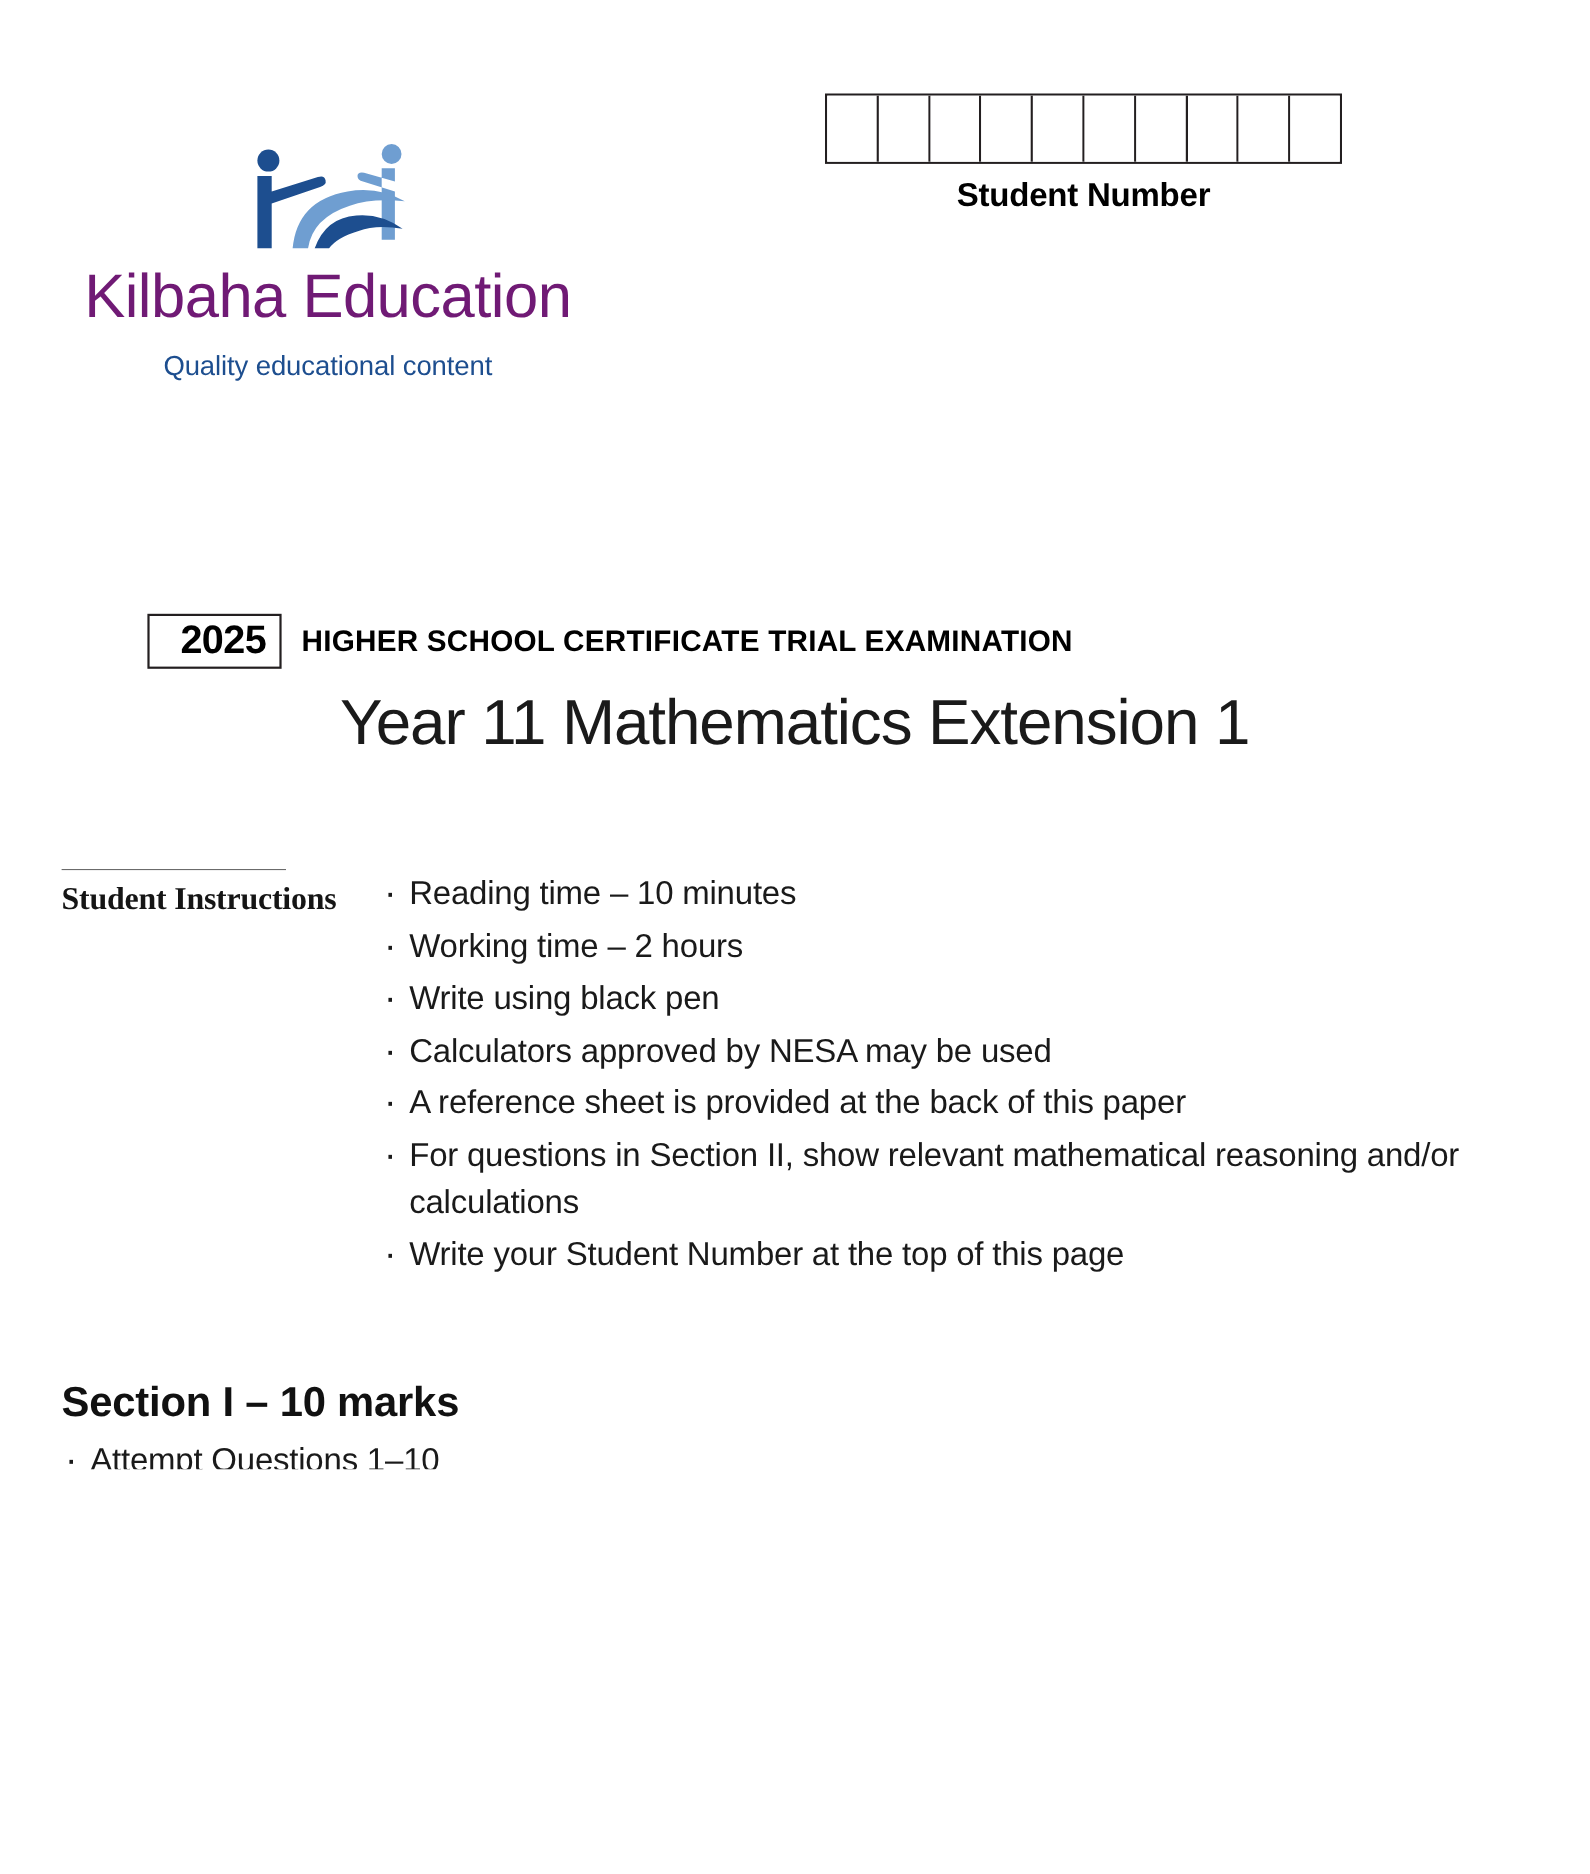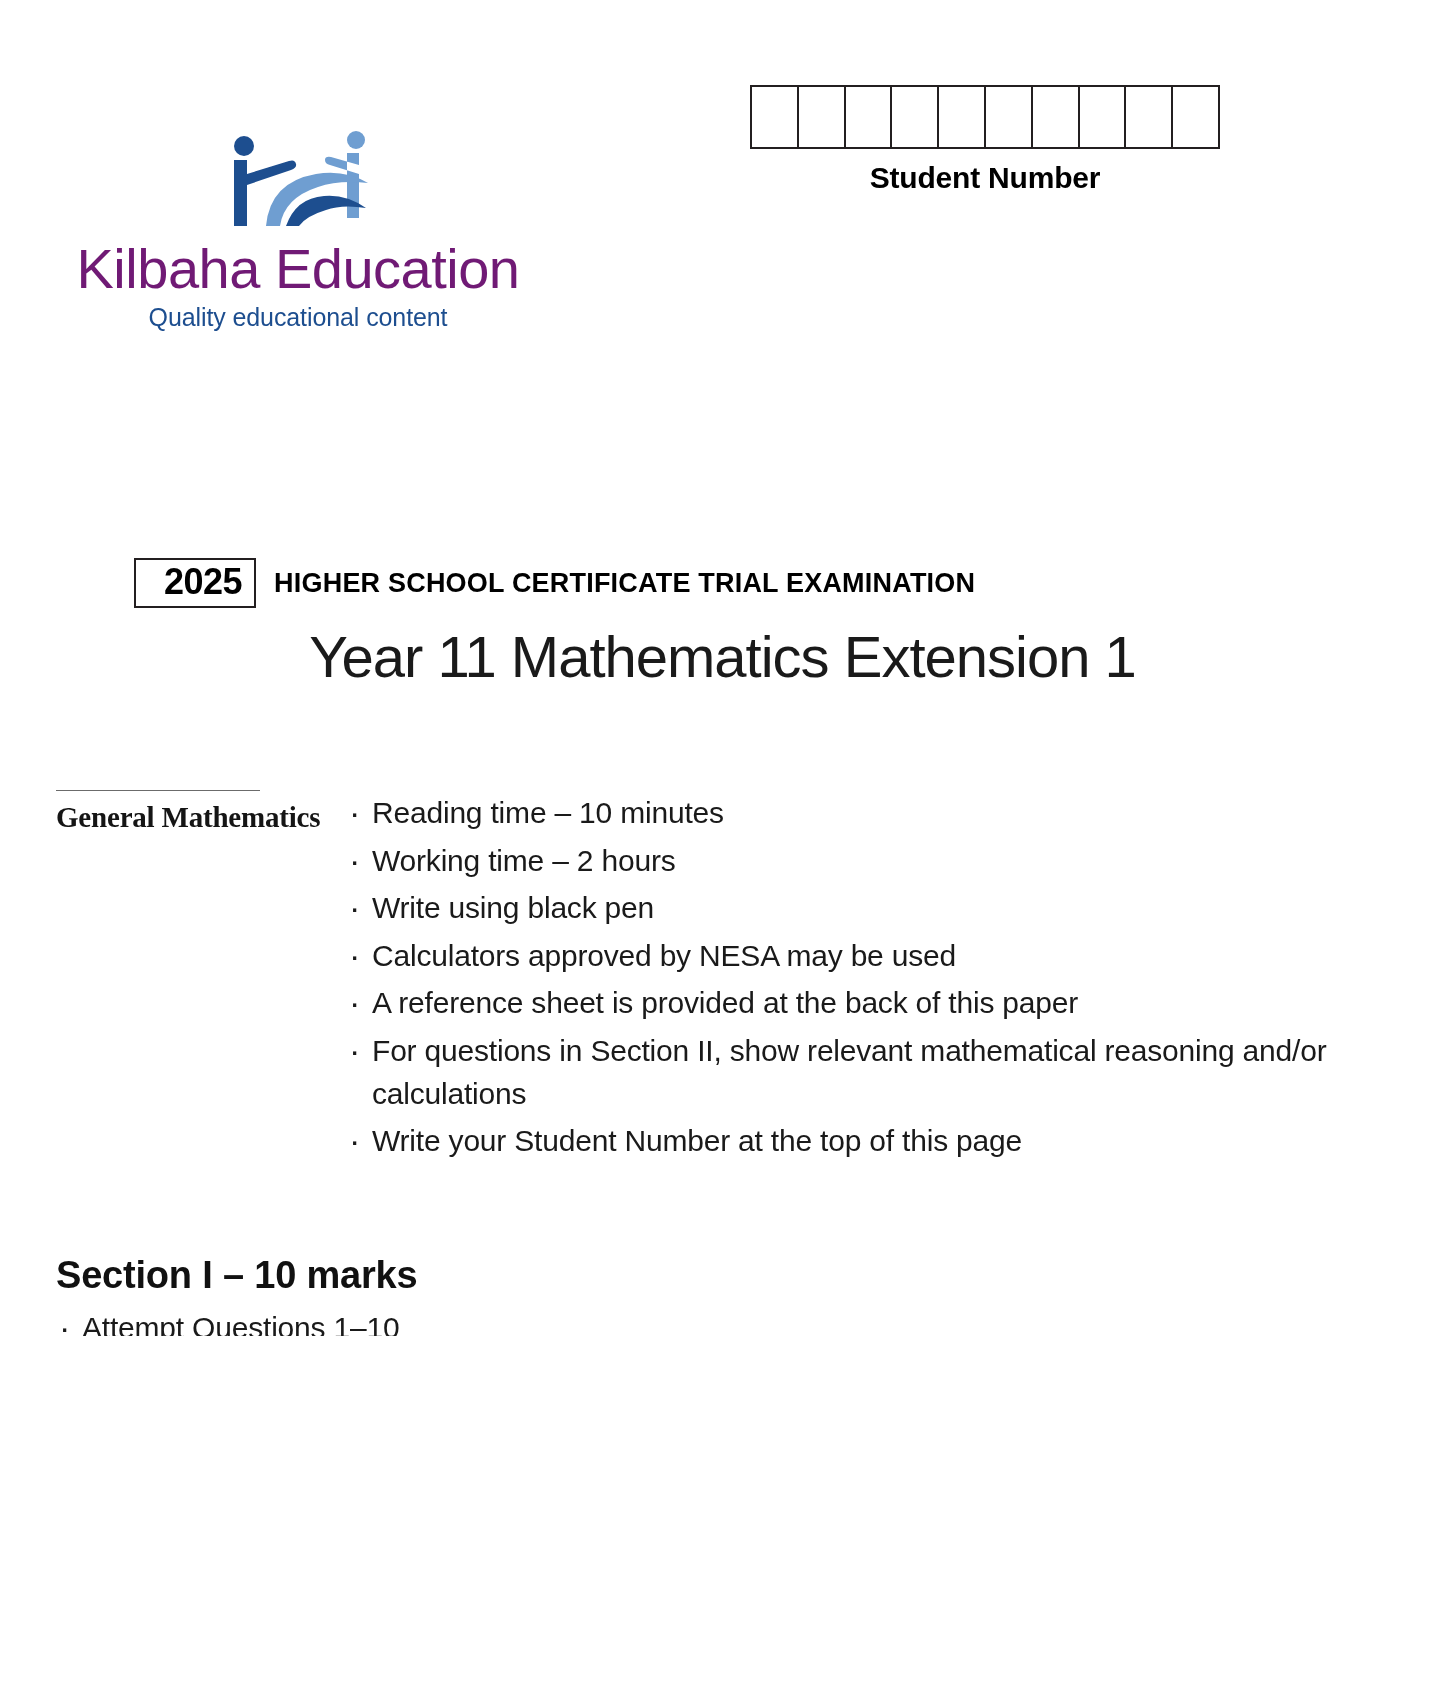--- a/index.html
+++ b/index.html
@@ -68,21 +68,21 @@
   }
   .logo-name {
     margin-top: 14px;
     font-size: 56px;
     line-height: 1.05;
     font-weight: normal;
     color: #701a75;
     letter-spacing: -0.5px;
   }
   .logo-tagline {
-    margin-top: 4px;
+    margin-top: 20px;
     font-size: 25px;
     color: #1d4e8f;
     letter-spacing: -0.1px;
   }
 
   
   .exam-header {
     position: absolute;
     left: 134px;
     top: 558px;
@@ -243,21 +243,21 @@
     <div class="exam-kind">HIGHER SCHOOL CERTIFICATE TRIAL EXAMINATION</div>
   </div>
 
   <div class="exam-title">Year 11 Mathematics Extension 1</div>
 
   <div class="info-grid">
 
     <div class="info-row">
       <div class="info-label-col">
         <div class="label-rule"></div>
-        <div class="label-serif">General Mathematics</div>
+        <div class="label-serif">Student Instructions</div>
       </div>
       <div class="info-content-col">
         <ul class="bullets" id="gi-list">
             <li>Reading time – 10 minutes</li>
             <li>Working time – 2 hours</li>
             <li>Write using black pen</li>
             <li>Calculators approved by NESA may be used</li>
             <li>A reference sheet is provided at the back of this paper</li>
             <li>For questions in Section II, show relevant mathematical reasoning and/or calculations</li>
             <li>Write your Student Number at the top of this page</li>

